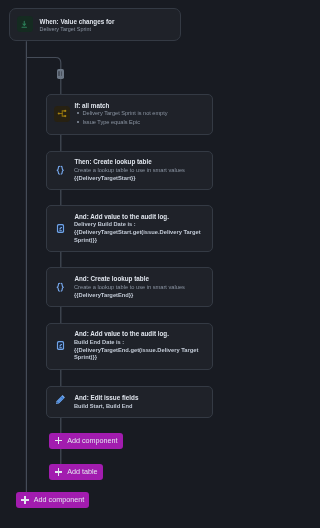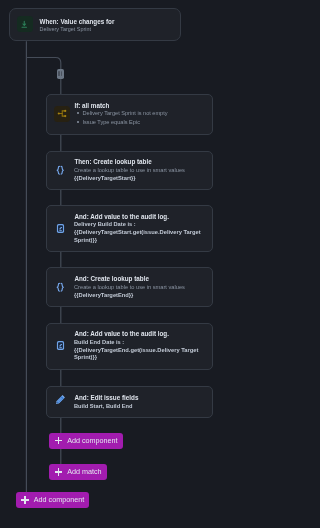--- a/index.html
+++ b/index.html
@@ -162,20 +162,20 @@
     <div class="s-title" style="top:7.5px">And: Edit issue fields</div>
     <div class="s-desc b" style="top:16px">Build Start, Build End</div>
   </div>
 
   <div class="btn btn-add-comp">
     <span class="plus"></span>
     <span class="lbl">Add component</span>
   </div>
   <div class="btn btn-add-else">
     <span class="plus"></span>
-    <span class="lbl">Add match</span>
+    <span class="lbl">Add table</span>
   </div>
   <div class="btn btn-add-root">
     <span class="plus"></span>
     <span class="lbl">Add component</span>
   </div>
 
 </div>
 
 </body></html>

